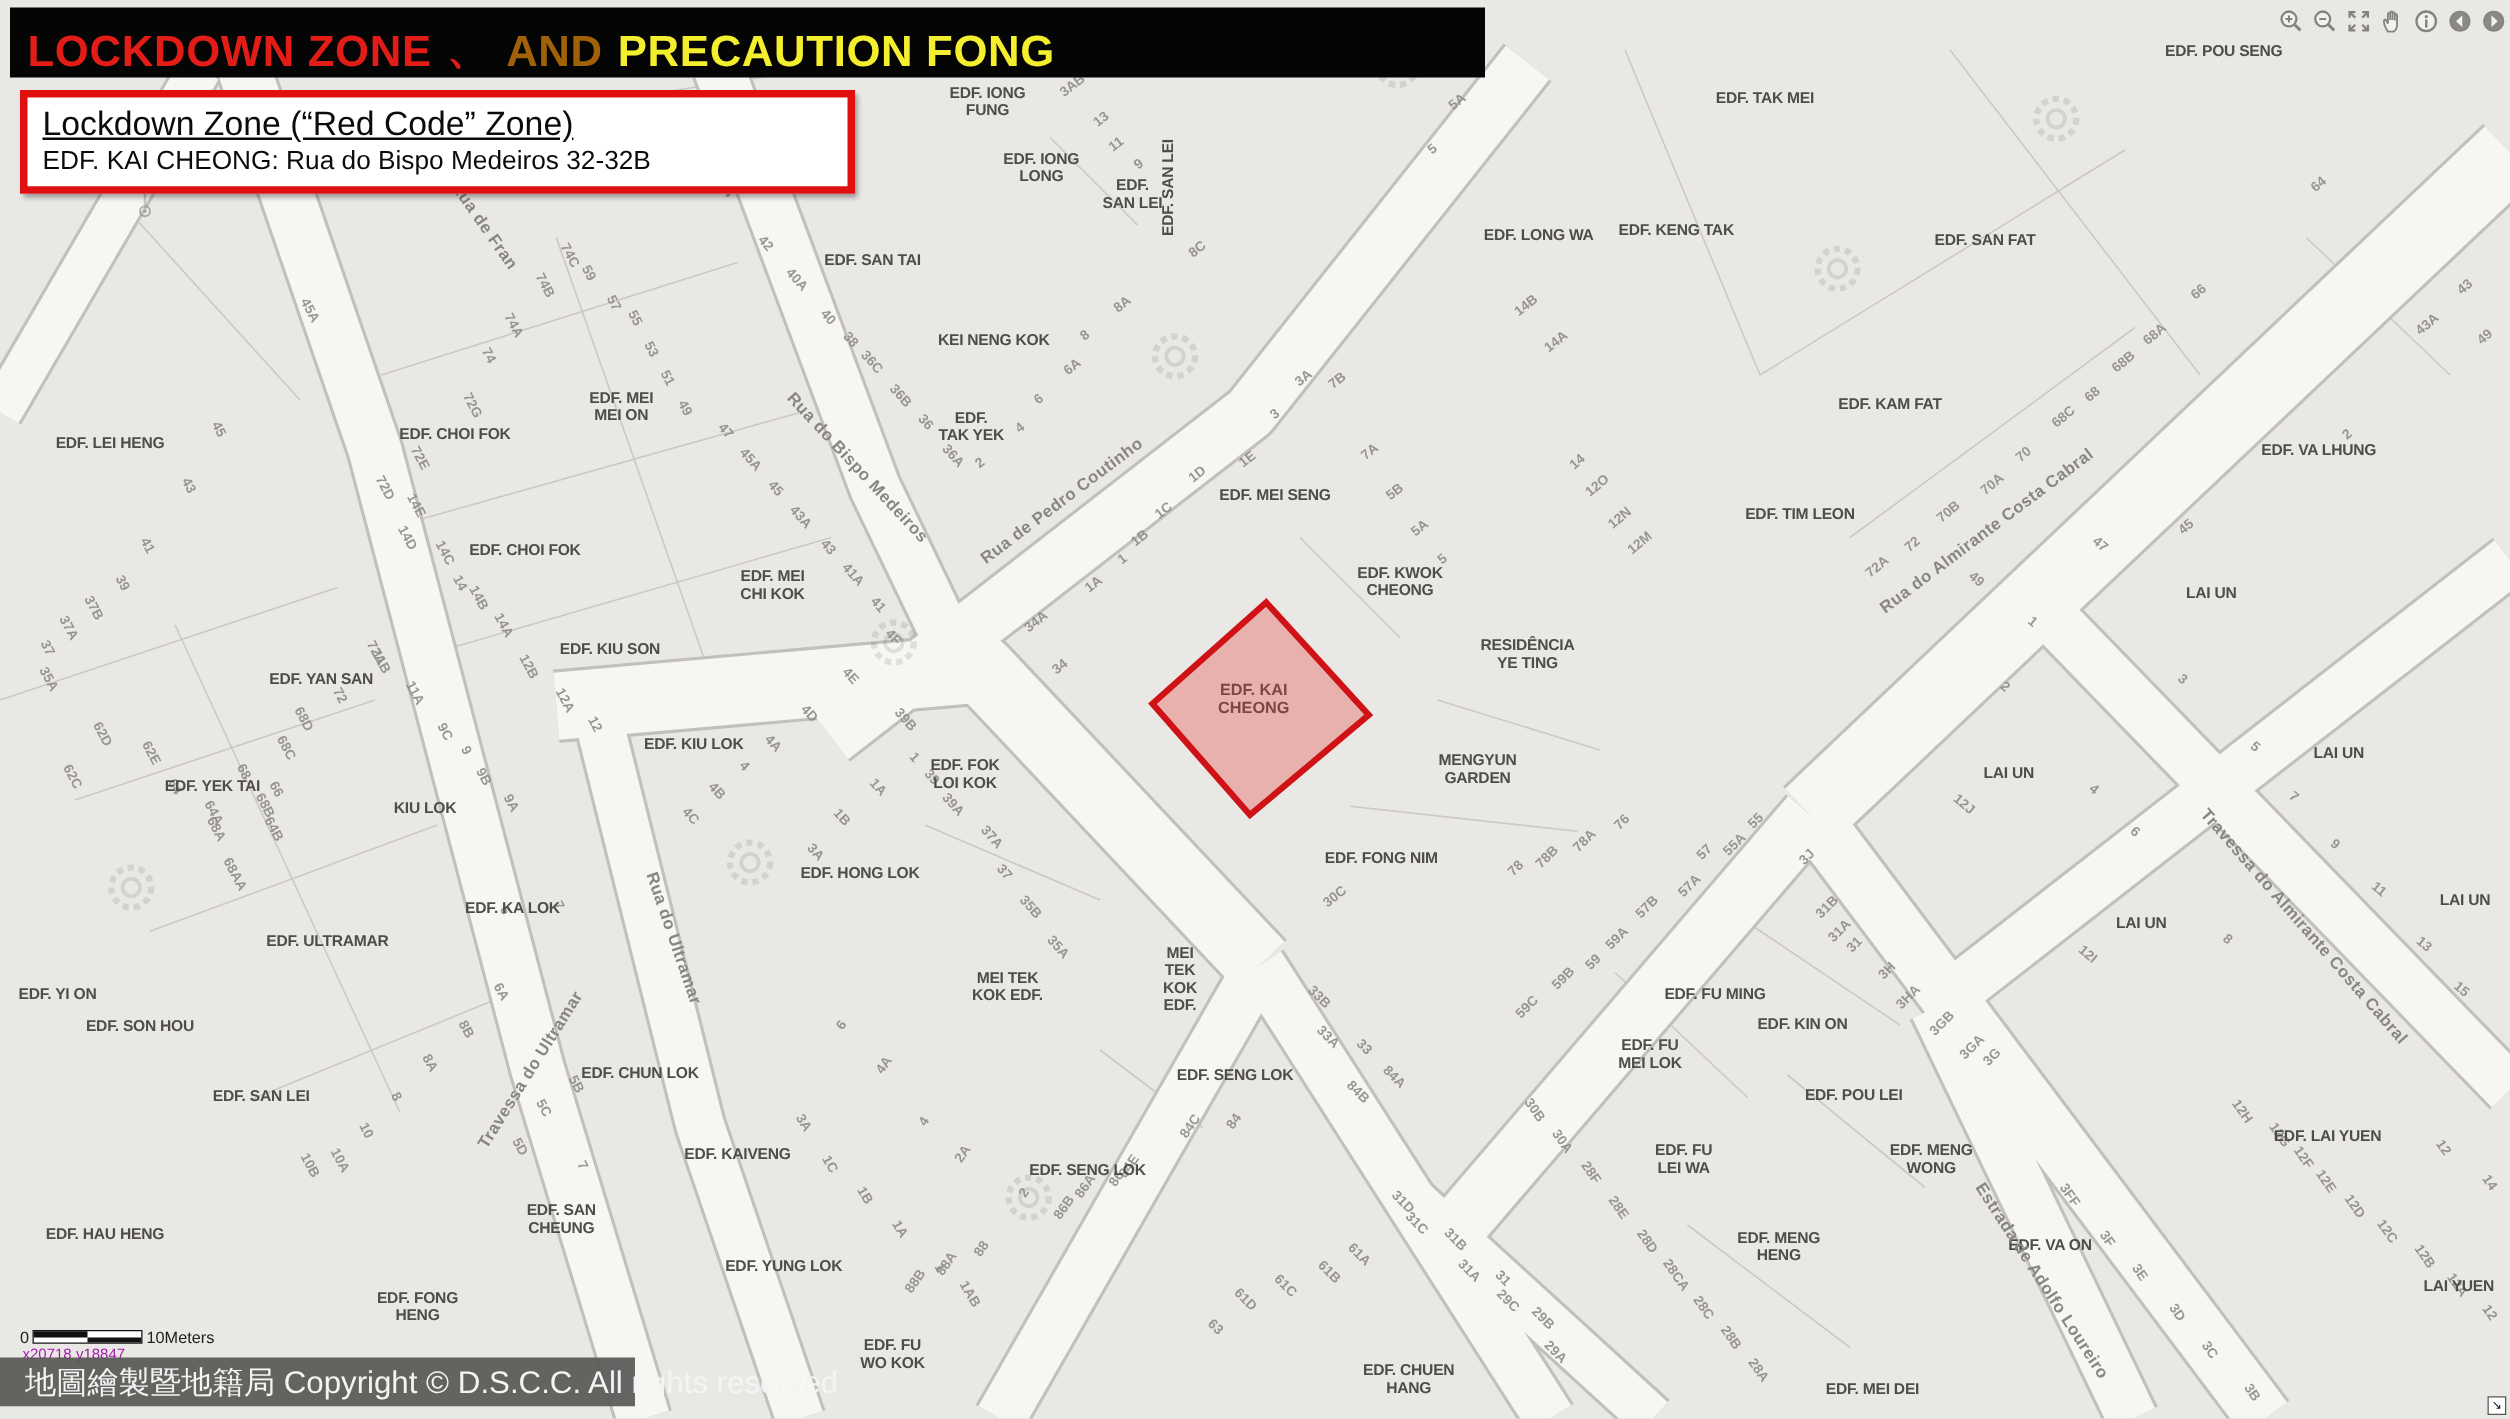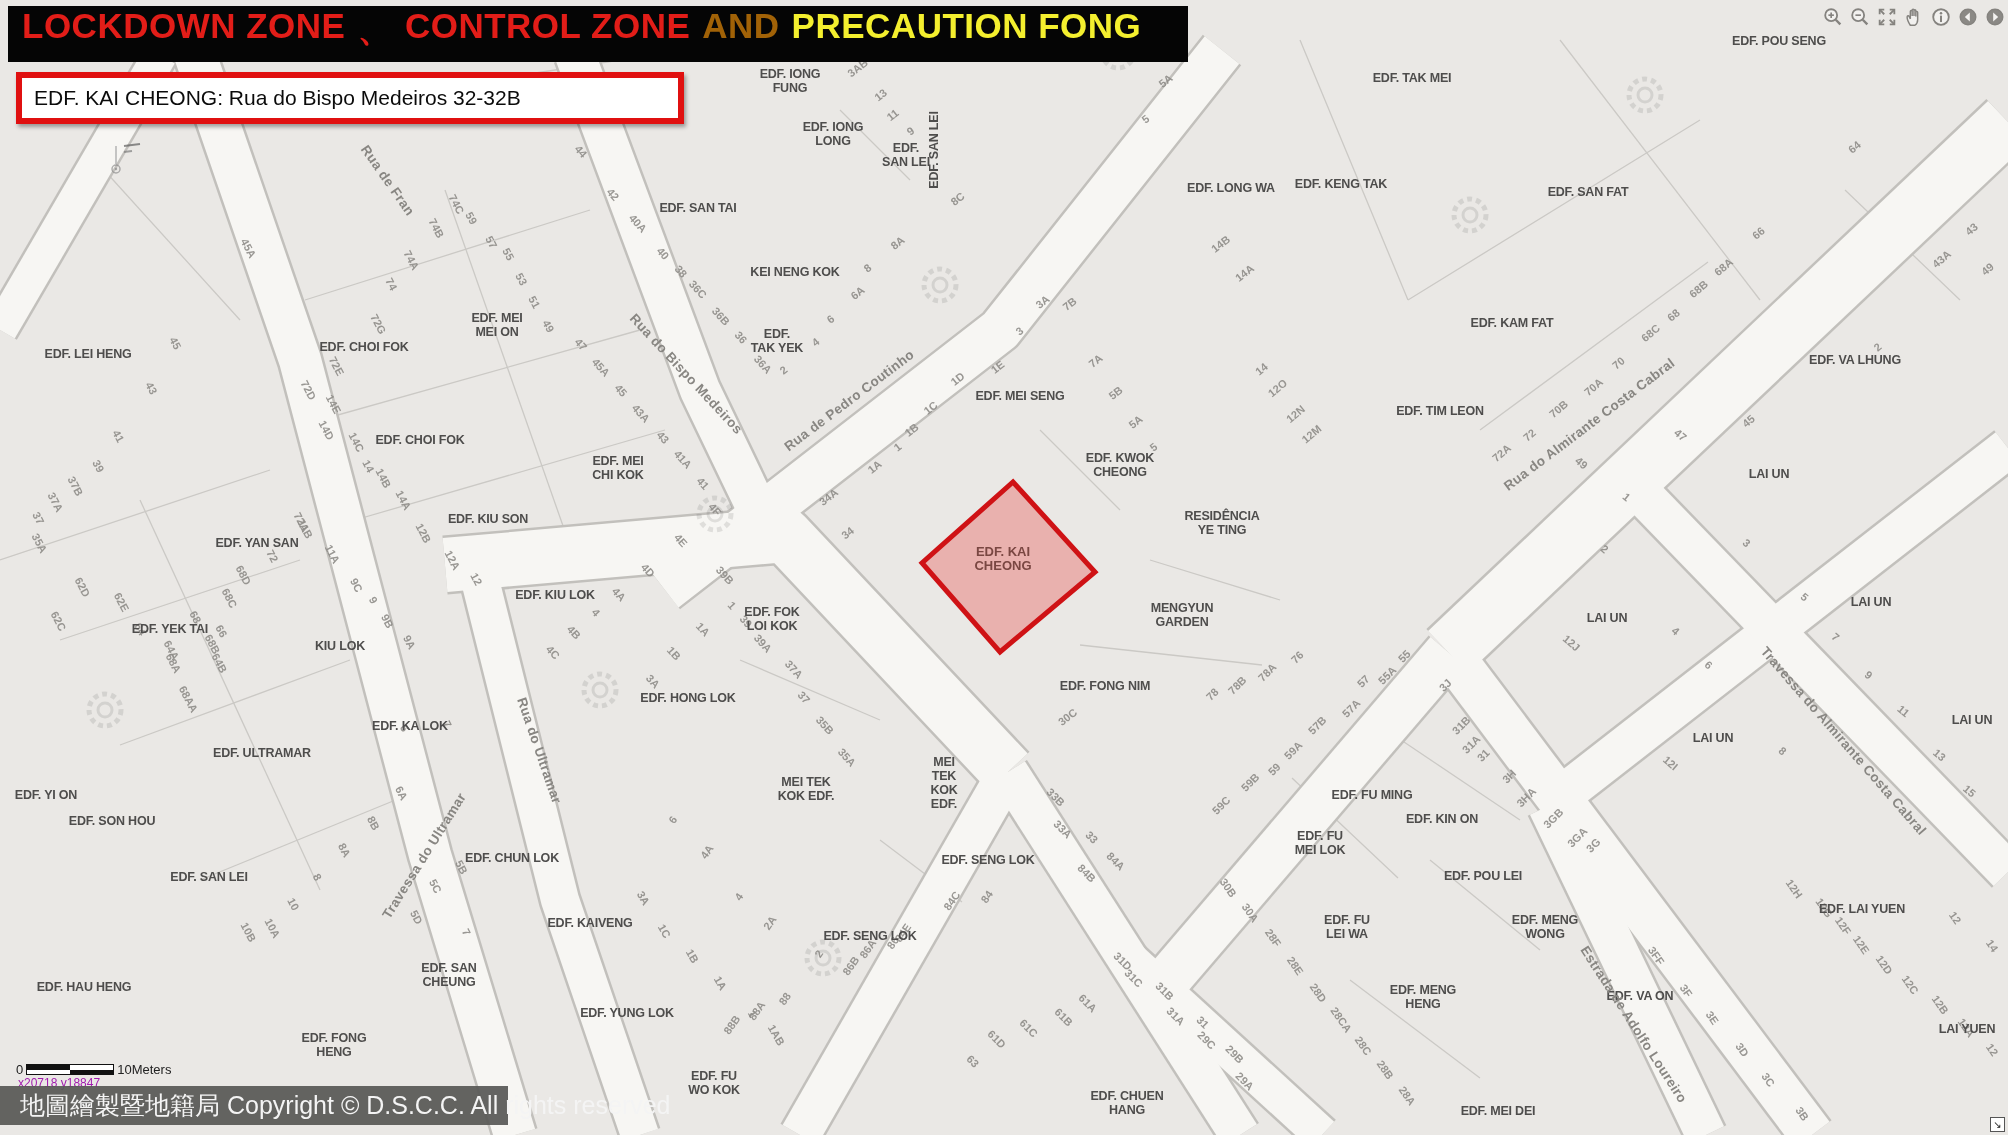--- a/index.html
+++ b/index.html
@@ -6,21 +6,21 @@
   #screen{position:relative;width:2008px;height:1135px;overflow:hidden;background:#eae8e5;}
   
   #map-svg{position:absolute;left:0;top:0;width:2008px;height:1135px;display:block;}
   text{font-family:"Liberation Sans","DejaVu Sans",sans-serif;}
   .bld-label{fill:#4e4d4c;font-size:12.5px;font-weight:bold;letter-spacing:-0.2px;}
   .num-label{fill:#8f8d89;font-size:11px;font-weight:bold;opacity:.9;}
   .street-label{fill:#888682;font-size:13.5px;font-weight:bold;letter-spacing:.4px;}
   .zone-label{fill:#7a4742;font-size:13px;font-weight:bold;}
   
   #title-bar{position:absolute;left:8px;top:6px;width:1180px;height:56px;background:#050505;
-    display:flex;align-items:flex-start;padding-left:14px;box-sizing:border-box;white-space:nowrap;}
+    display:flex;align-items:flex-end;padding-left:14px;box-sizing:border-box;white-space:nowrap;}
   #title-bar span{font-size:35px;font-weight:bold;letter-spacing:.5px;margin-right:12px;}
   
   #legend-box{position:absolute;left:16px;top:72px;width:668px;background:#ffffff;
     border:6px solid #e01010;box-sizing:border-box;padding:6px 12px 8px 12px;box-shadow:2px 3px 4px rgba(0,0,0,.35);}
   #legend-box .l1{font-size:27px;color:#0b0b0b;text-decoration:underline;}
   #legend-box .l2{font-size:21px;color:#0b0b0b;margin-top:2px;}
   
   #toolbar{position:absolute;right:2px;top:6px;display:flex;gap:5px;}
   .tool-btn{width:22px;height:22px;border:none;background:transparent;padding:0;cursor:pointer;}
   .tool-btn svg{width:22px;height:22px;display:block;}
@@ -483,26 +483,26 @@
     <line x1="14" y1="6" x2="30" y2="4" stroke="#555" stroke-width="2"></line>
     <line x1="14" y1="12" x2="22" y2="11" stroke="#777" stroke-width="2"></line>
     <line x1="6" y1="6" x2="6" y2="24" stroke="#aaa" stroke-width="2"></line>
     <circle cx="6" cy="29" r="4" fill="none" stroke="#888" stroke-width="1.5"></circle>
     <circle cx="6" cy="29" r="1.2" fill="#888"></circle>
   </svg>
 
   <div id="title-bar">
     <span style="color: rgb(226, 29, 24);">LOCKDOWN ZONE</span>
     <span style="color: rgb(226, 29, 24);">、</span>
-    <span style="color: rgb(226, 29, 24);">CONTROL ZONE</span>
     <span style="color: #a16207;">AND</span>
     <span style="color: rgb(244, 239, 46);">PRECAUTION FONG</span>
   </div>
 
   <div id="legend-box">
+    <div class="l1">Lockdown Zone (“Red Code” Zone)</div>
     <div class="l2">EDF. KAI CHEONG: Rua do Bispo Medeiros 32-32B</div>
   </div>
 
   <div id="toolbar">
     <button class="tool-btn" aria-label="Zoom in">
       <svg viewBox="0 0 24 24">
           <circle cx="10" cy="10" r="6.5" fill="#f2f1ef" stroke="#85837f" stroke-width="2"></circle>
           <line x1="15" y1="15" x2="20" y2="20" stroke="#85837f" stroke-width="2.6"></line>
           <line x1="7" y1="10" x2="13" y2="10" stroke="#85837f" stroke-width="1.8"></line>
           <line x1="10" y1="7" x2="10" y2="13" stroke="#85837f" stroke-width="1.8"></line>

